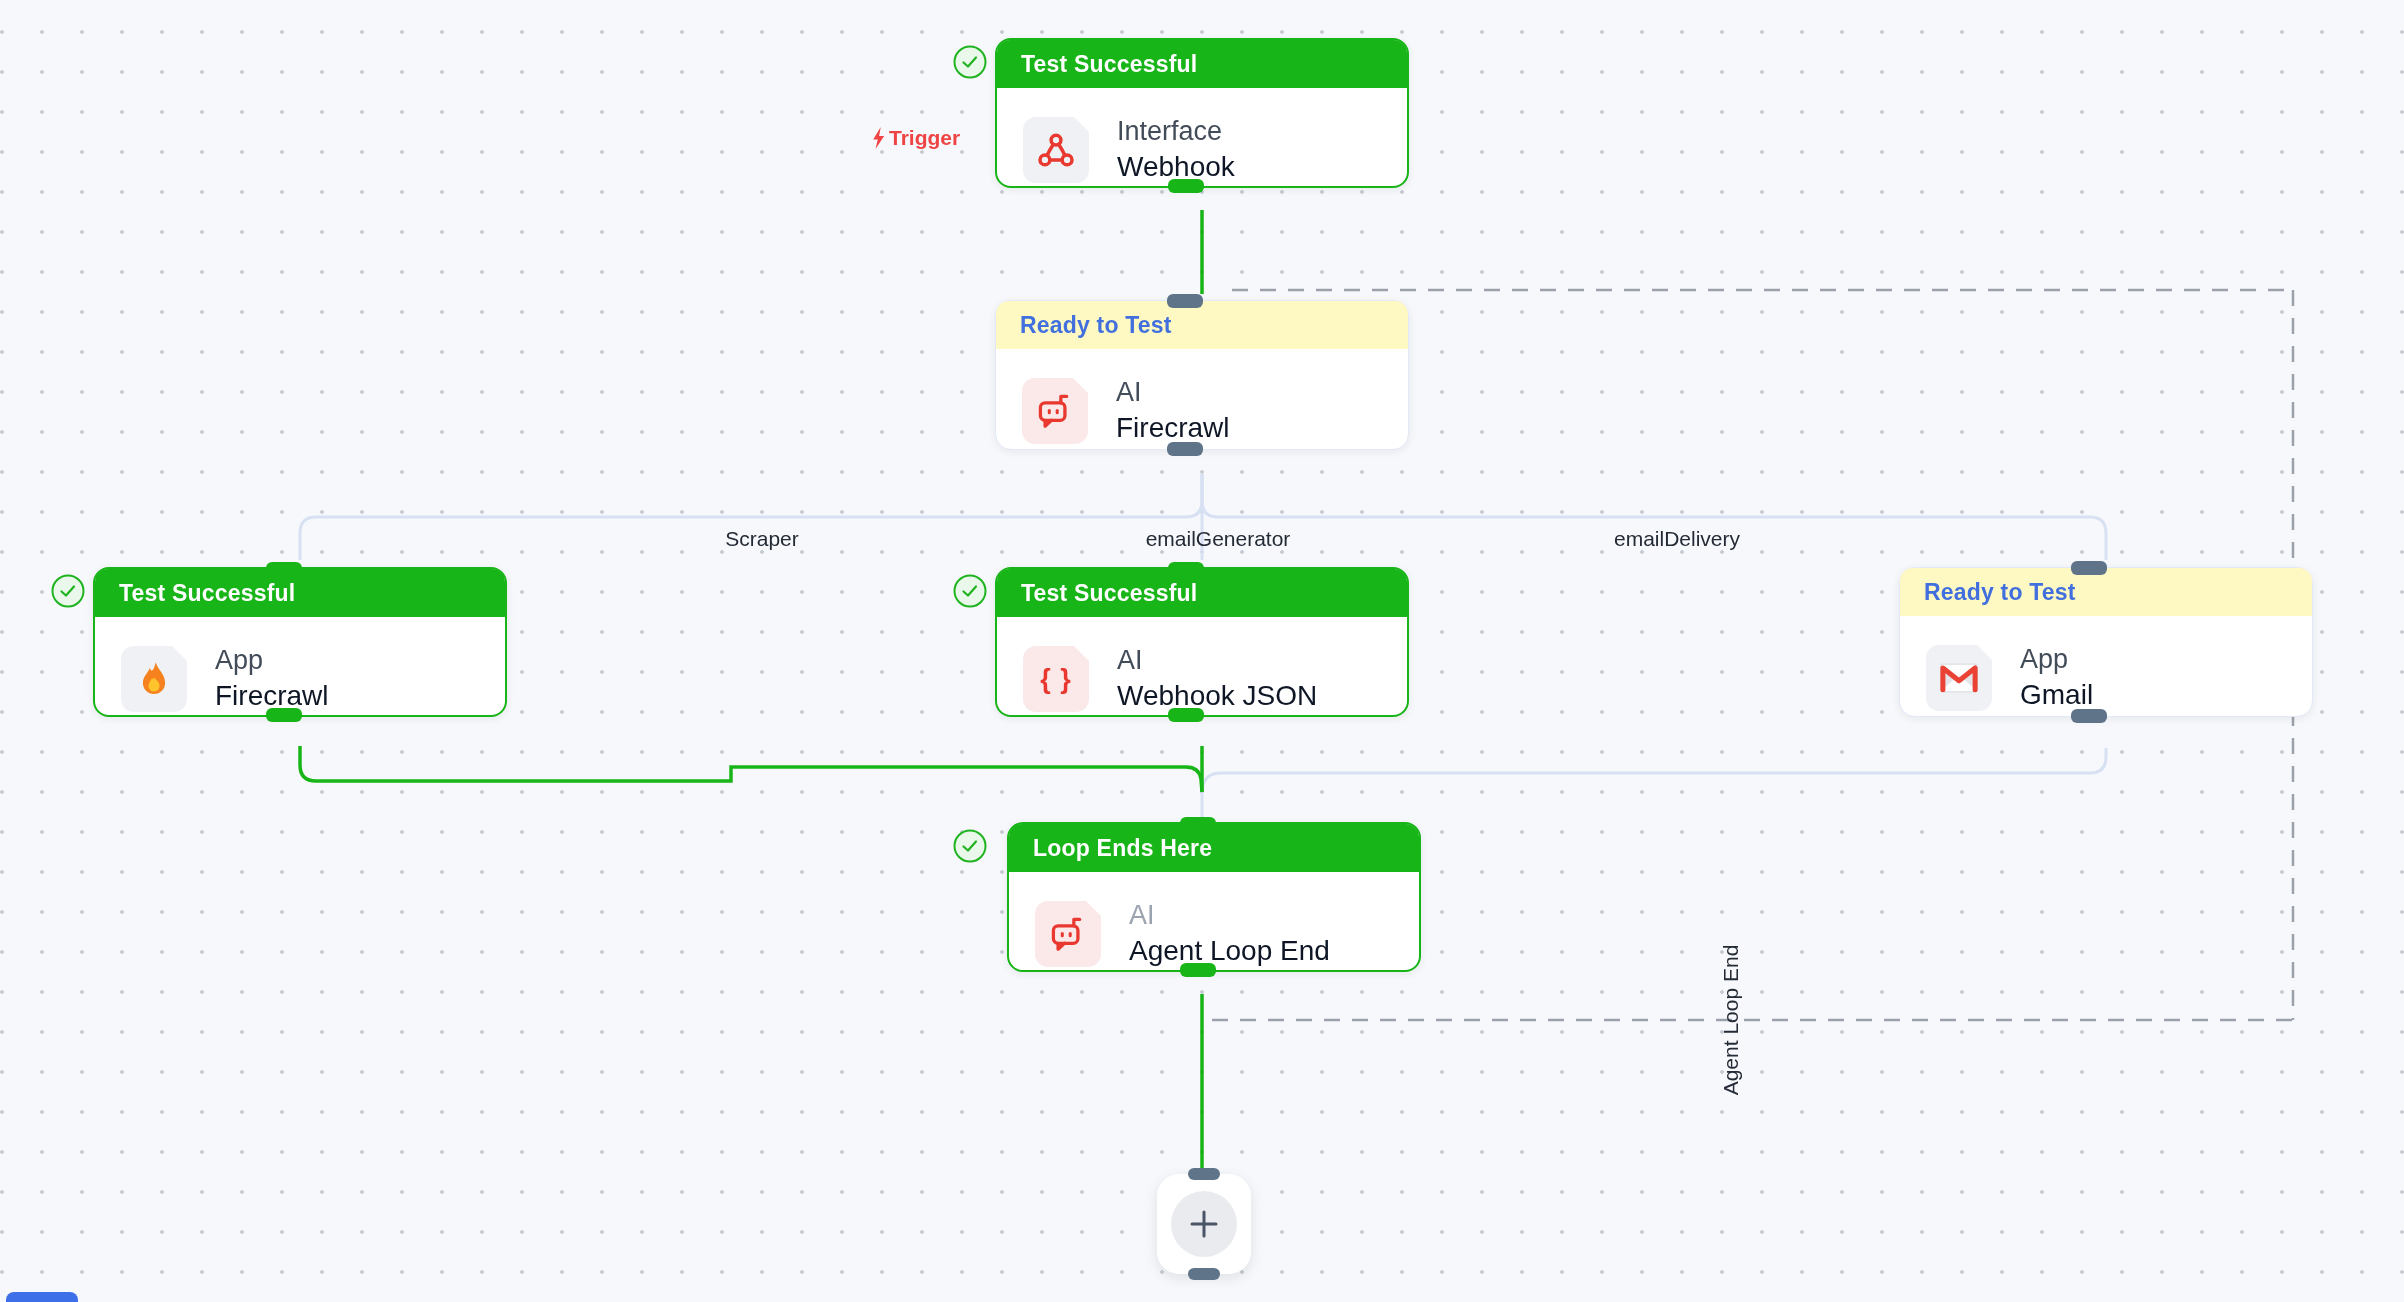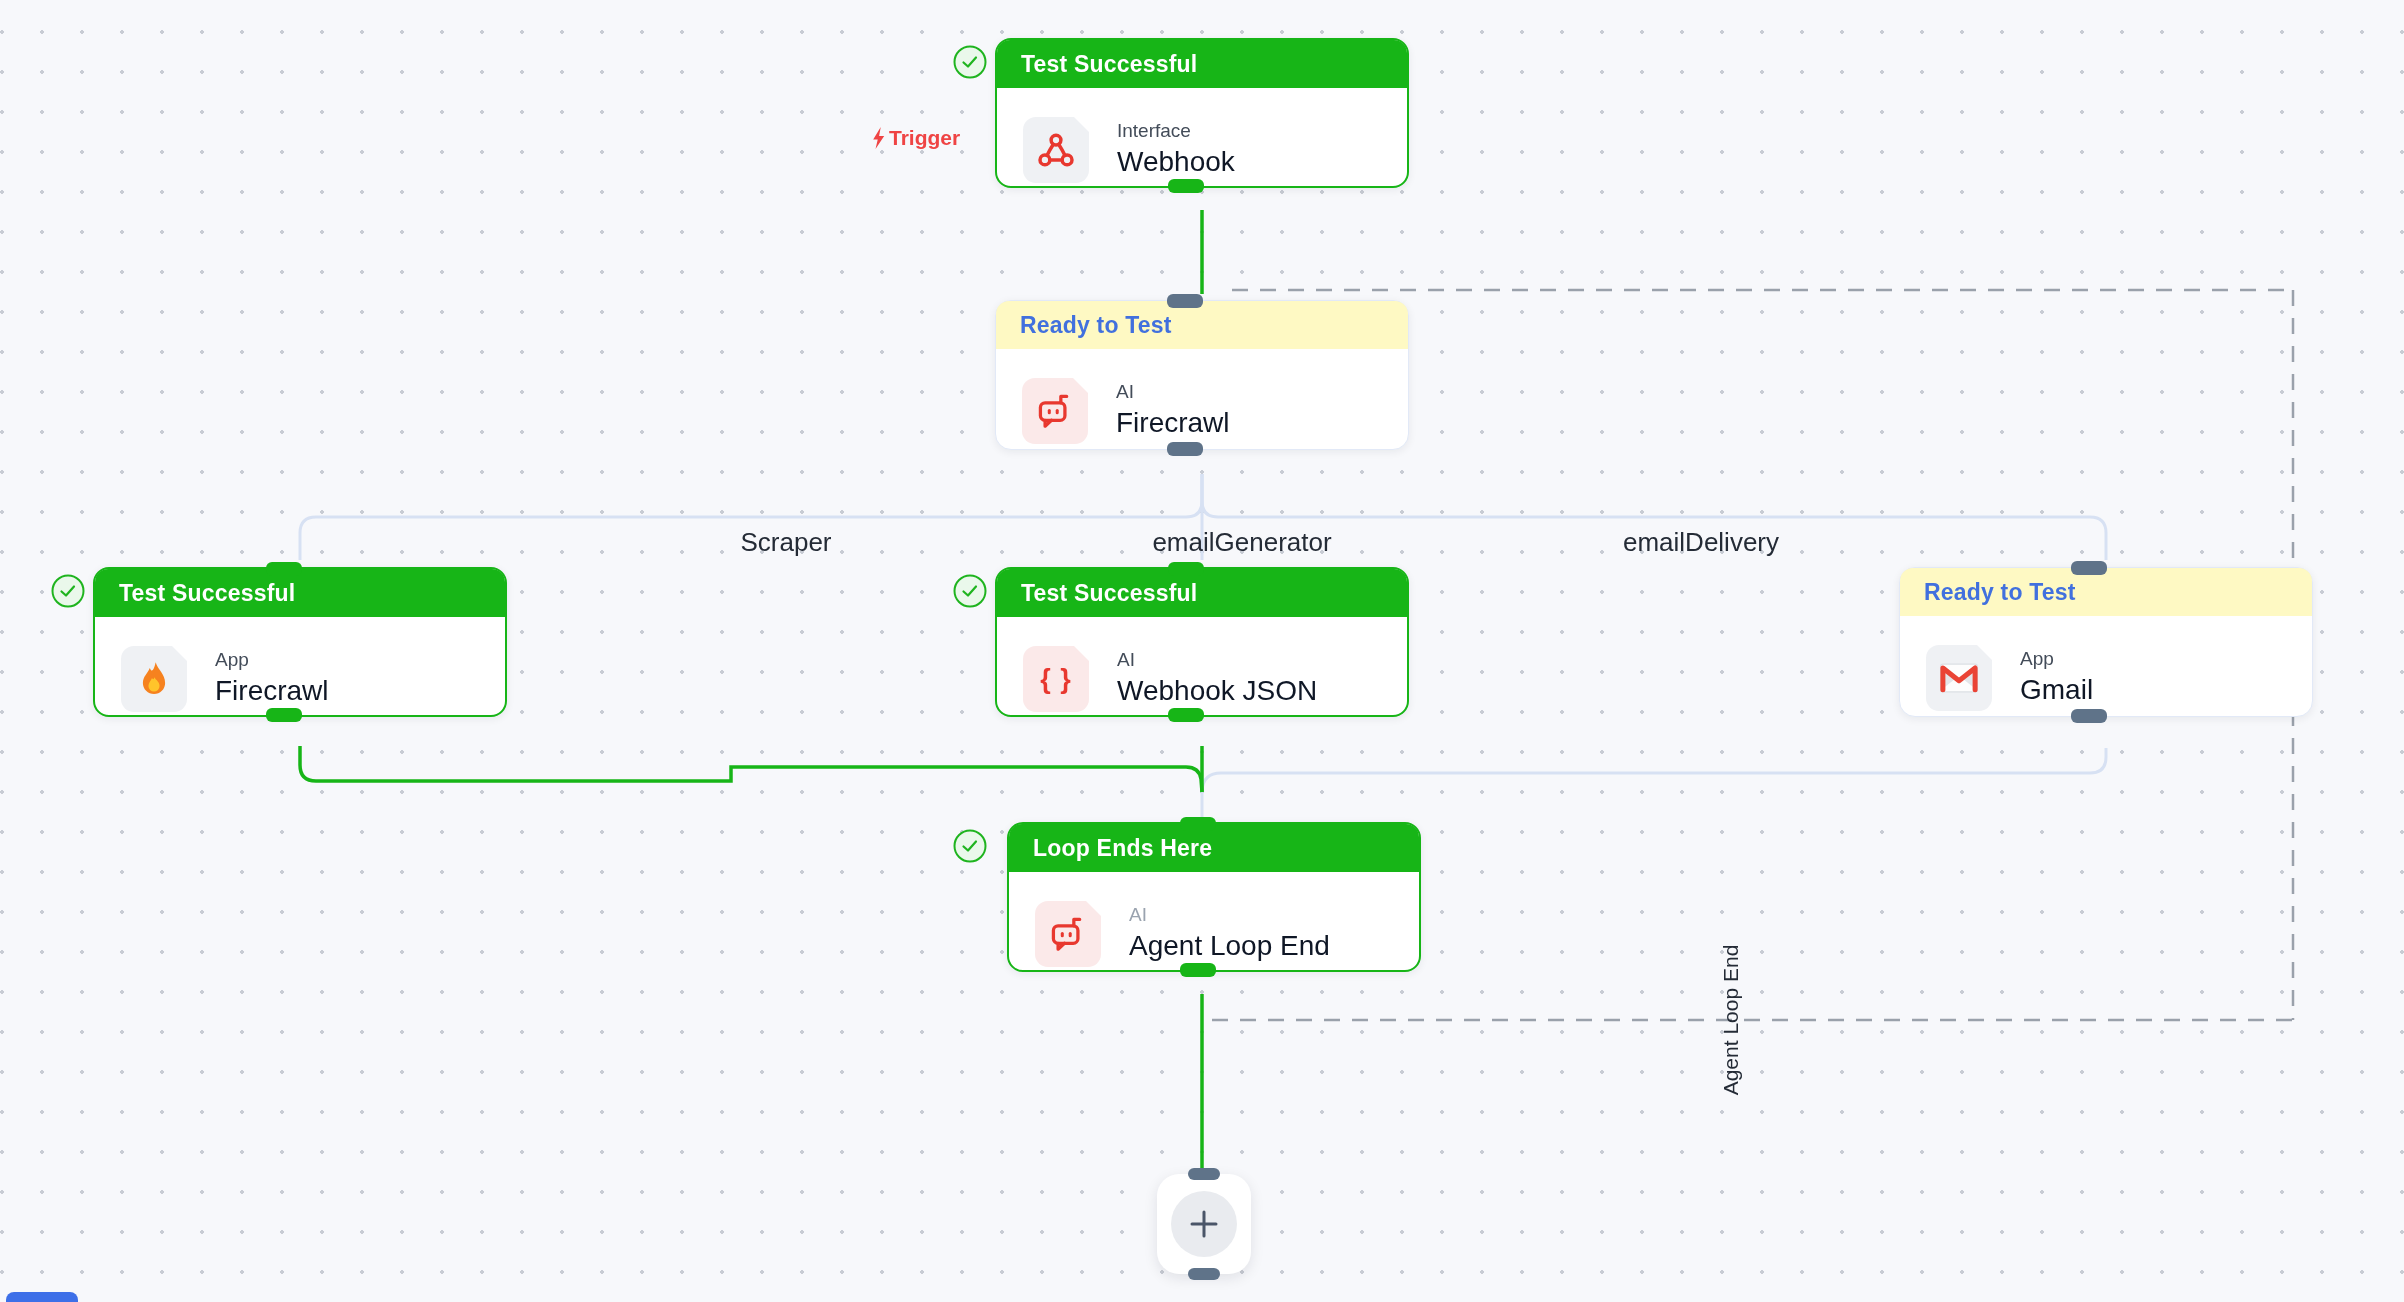--- a/index.html
+++ b/index.html
@@ -40,41 +40,40 @@
     position:relative;width:66px;height:66px;border-radius:13px;
     display:flex;align-items:center;justify-content:center;flex:0 0 auto;
   }
   .icon-box .fold{
     position:absolute;top:-1px;right:-1px;width:0;height:0;
     border-top:17px solid #fff;border-left:17px solid transparent;
   }
   .icon-gray{background:#EFF1F4;}
   .icon-pink{background:#FBE9E9;}
   .node-text{display:flex;flex-direction:column;gap:4px;}
-  .subtitle{font-size:19px;color:#434C59;line-height:1.1;}
+  .subtitle{font-size:27px;color:#434C59;line-height:1.1;}
   .subtitle.muted{color:#9AA3AF;}
   .title{font-size:28px;font-weight:normal;color:#0F1726;line-height:1.15;}
   .braces{font-size:27px;font-weight:bold;color:#E8382F;letter-spacing:1px;}
 
   
   .handle{position:absolute;width:36px;height:14px;border-radius:6px;}
   .handle.green{background:#17B517;}
   .handle.slate{background:#5F7389;}
 
   
   .check-badge{position:absolute;width:34px;height:34px;}
   .trigger{
     position:absolute;display:flex;align-items:center;gap:3px;
     color:#EF4444;font-size:21px;font-weight:600;
   }
   .edge-label{
     position:absolute;transform:translateX(-50%);
-    font-size:26px;color:#242B36;white-space:nowrap;
+    font-size:21px;color:#242B36;white-space:nowrap;
     padding:0 8px;
-    margin-left:24px;
   }
   .vlabel{
     position:absolute;transform:translate(-50%,-50%) rotate(-90deg);
     font-size:21px;color:#242B36;white-space:nowrap;
   }
 
   
   .add-card{
     position:absolute;left:1157px;top:1174px;width:94px;height:100px;
     background:#fff;border-radius:22px;

